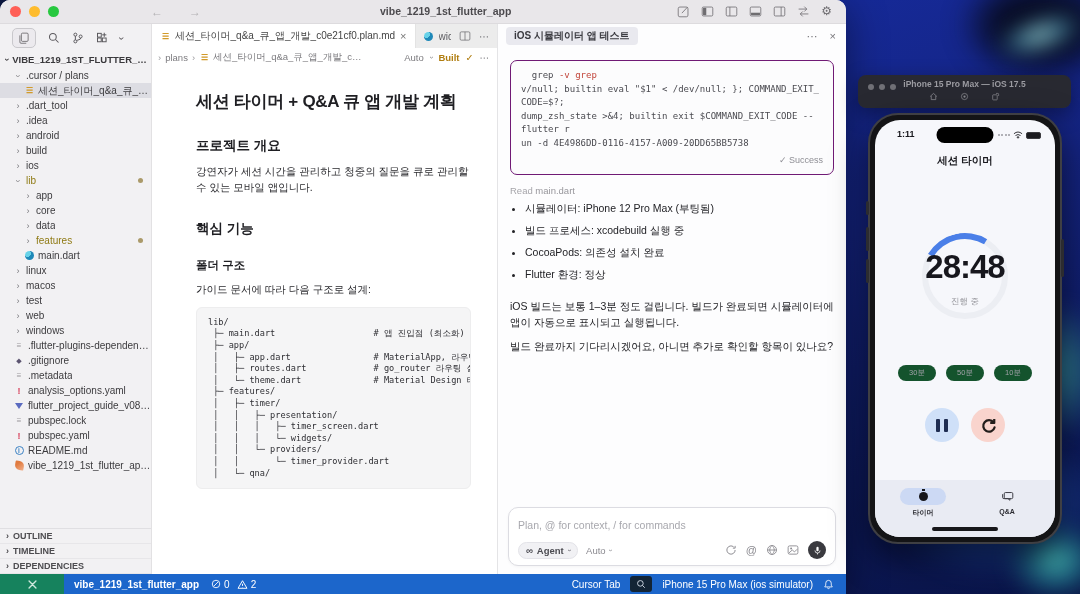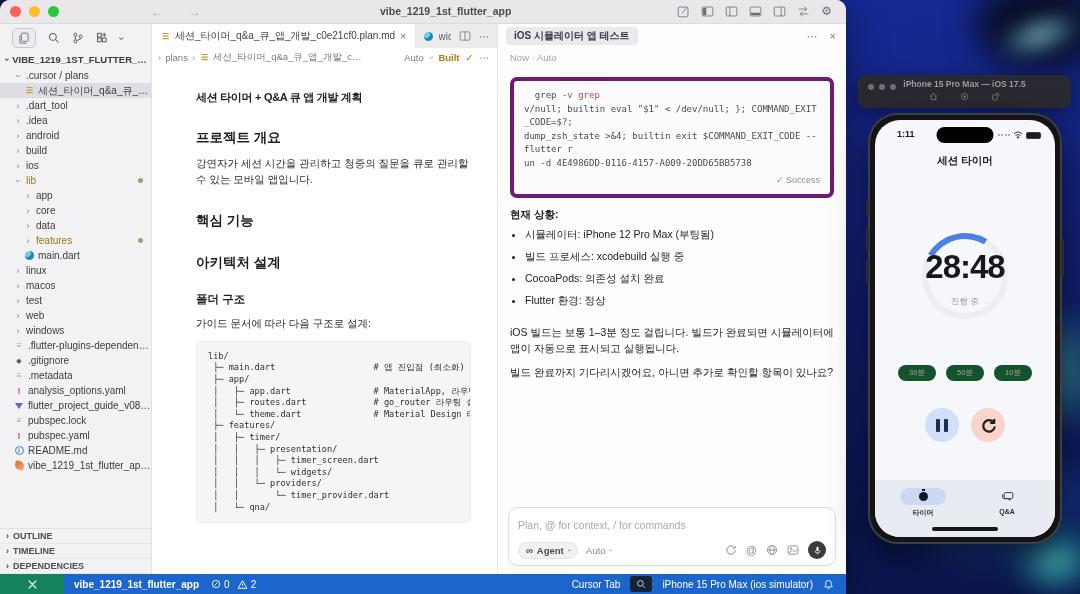--- a/index.html
+++ b/index.html
@@ -65,40 +65,40 @@
   .tab2 { color:#5c5c60; max-width:88px; overflow:hidden; }
   .tab2 .lbl { overflow:hidden; text-overflow:clip; white-space:nowrap; max-width:58px; }
   .tabs-actions { margin-left:auto; display:flex; align-items:center; gap:8px; padding-right:8px; color:#6e6e72; }
   .crumbs { height:18px; display:flex; align-items:center; gap:4px; padding:0 8px 0 6px; font-size:9.5px; color:#7c7b7f; flex:0 0 auto; white-space:nowrap; }
   .crumbs .sep { color:#9a999d; }
   .crumb-file { overflow:hidden; text-overflow:ellipsis; max-width:150px; }
   .crumb-right { margin-left:auto; display:flex; align-items:center; gap:6px; }
   .built { color:#b07d10; font-weight:700; }
   .builtck { color:#b07d10; }
   .doc { flex:1 1 auto; overflow:hidden; padding:24px 26px 0 44px; color:#1f1f23; }
-  .doc h1 { font-size:11px; letter-spacing:-.3px; margin-bottom:4px; }
+  .doc h1 { font-size:17px; letter-spacing:-.3px; margin-bottom:4px; }
   .doc h2 { font-size:13.5px; margin-top:24px; }
   .doc h3 { font-size:11.5px; margin-top:20px; }
   .doc p { font-size:10.5px; line-height:1.55; margin-top:8px; color:#2a2a2e; }
   .doc ol { margin-top:8px; padding-left:16px; font-size:10.5px; line-height:1.45; }
   .doc li { margin-bottom:7px; color:#2a2a2e; }
   .codeblock { margin-top:10px; background:#f5f5f6; border:1px solid #ededee; border-radius:6px; padding:9px 11px;
     font-family:"DejaVu Sans Mono",monospace; font-size:8.6px; line-height:11.6px; color:#2e2e33; white-space:pre; overflow:hidden; }
 
   
   .chat { width:349px; flex:0 0 auto; background:#fdfdfe; border-left:1px solid #e4e4e6; display:flex; flex-direction:column; min-width:0; }
   .chat-header { height:24px; display:flex; align-items:center; padding:0 10px 0 8px; flex:0 0 auto; }
   .chat-tab { background:#e9e9ef; border-radius:4px; padding:2px 8px; font-size:10px; color:#39393f; font-weight:600; }
   .chat-header-actions { margin-left:auto; display:flex; gap:12px; color:#77767a; font-size:11px; }
   .chat-meta { font-size:9.5px; color:#a3a2a7; padding:4px 12px 2px; flex:0 0 auto; }
   .chat-scroll { flex:1 1 auto; overflow:hidden; padding:4px 12px 0; display:flex; flex-direction:column; min-height:0; }
   .user-card { background:#f2f2f5; border-radius:10px; padding:9px 10px; }
   .appicon { width:22px; height:22px; border-radius:5px; background:conic-gradient(from 40deg,#e74c3c,#f39c12,#27ae60,#3498db,#8e44ad,#e74c3c); margin-bottom:7px; }
   .user-card p, .user-bubble p { font-size:10.5px; line-height:1.55; color:#2a2a2e; }
-  .terminal { margin-top:8px; background:#fcfcfd; border:4px solid #701a75; border-radius:7px; padding:8px 10px 6px; font-family:"DejaVu Sans Mono",monospace; font-size:9px; line-height:13.5px; color:#4a4a50; }
+  .terminal { margin-top:8px; background:#fcfcfd; border:1px solid #701a75; border-radius:7px; padding:8px 10px 6px; font-family:"DejaVu Sans Mono",monospace; font-size:9px; line-height:13.5px; color:#4a4a50; }
   .term-red { color:#c2453a; }
   .term-body { white-space:pre-wrap; word-break:break-all; }
   .term-footer { text-align:right; color:#8e8e94; font-size:9px; font-family:"Liberation Sans",sans-serif; padding-top:4px; }
   .read-line { margin-top:10px; font-size:9.5px; color:#a6a5aa; }
   .read-line .f { color:#98979c; }
   .amsg { margin-top:8px; font-size:10.5px; line-height:1.55; color:#232327; }
   .amsg.bold { font-weight:700; }
   .inline-code { font-family:"DejaVu Sans Mono",monospace; font-size:9px; background:#ececf0; border-radius:3px; padding:0 4px; }
   .bullets { margin-top:6px; padding-left:15px; font-size:10.5px; color:#232327; }
   .bullets li { margin-bottom:8px; }
@@ -421,21 +421,20 @@
           <span class="builtck">✓</span>
           <span>⋯</span>
         </span>
       </div>
 
       <div class="doc">
         <h1>세션 타이머 + Q&amp;A 큐 앱 개발 계획</h1>
         <h2>프로젝트 개요</h2>
         <p>강연자가 세션 시간을 관리하고 청중의 질문을 큐로 관리할 수 있는 모바일 앱입니다.</p>
         <h2>핵심 기능</h2>
-        <h2>아키텍처 설계</h2>
         <h3>폴더 구조</h3>
         <p>가이드 문서에 따라 다음 구조로 설계:</p>
         <pre class="codeblock">lib/
  ├─ main.dart                   # 앱 진입점 (최소화)
  ├─ app/
  │   ├─ app.dart                # MaterialApp, 라우팅
  │   ├─ routes.dart             # go_router 라우팅 설정
  │   └─ theme.dart              # Material Design 테마
  ├─ features/
  │   ├─ timer/
@@ -449,34 +448,33 @@
     </div>
 
     <div class="chat">
       <div class="chat-header">
         <span class="chat-tab">iOS 시뮬레이터 앱 테스트</span>
         <span class="chat-header-actions">
           <span>⋯</span>
           <span>×</span>
         </span>
       </div>
-      <div class="chat-meta">Now · Auto</div>
 
       <div class="chat-scroll">
 
         <div class="terminal">
           <div>&nbsp;&nbsp;<span>grep </span><span class="term-red">-v grep</span></div>
           <div class="term-body">v/null; builtin eval "$1" &lt; /dev/null; }; COMMAND_EXIT_CODE=$?;
 dump_zsh_state &gt;&amp;4; builtin exit $COMMAND_EXIT_CODE -- flutter r
 un -d 4E4986DD-0116-4157-A009-20DD65BB5738</div>
           <div class="term-footer"><span>✓</span> <span>Success</span></div>
         </div>
 
-
-        <p class="amsg bold">현재 상황:</p>
+        <div class="read-line"><span>Read</span> <span class="f">main.dart</span></div>
+
         <ul class="bullets">
           <li>시뮬레이터: iPhone 12 Pro Max (부팅됨)</li>
           <li>빌드 프로세스: xcodebuild 실행 중</li>
           <li>CocoaPods: 의존성 설치 완료</li>
           <li>Flutter 환경: 정상</li>
         </ul>
         <p class="amsg">iOS 빌드는 보통 1–3분 정도 걸립니다. 빌드가 완료되면 시뮬레이터에 앱이 자동으로 표시되고 실행됩니다.</p>
         <p class="amsg">빌드 완료까지 기다리시겠어요, 아니면 추가로 확인할 항목이 있나요?</p>
 
       </div>

